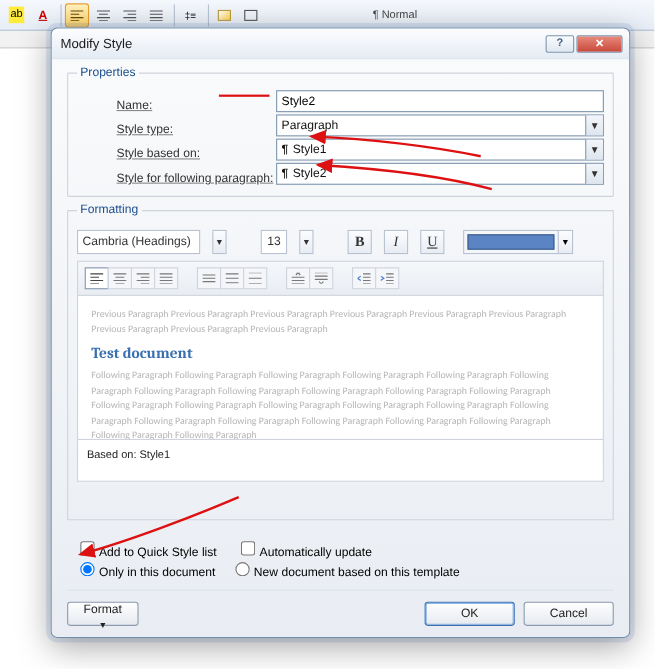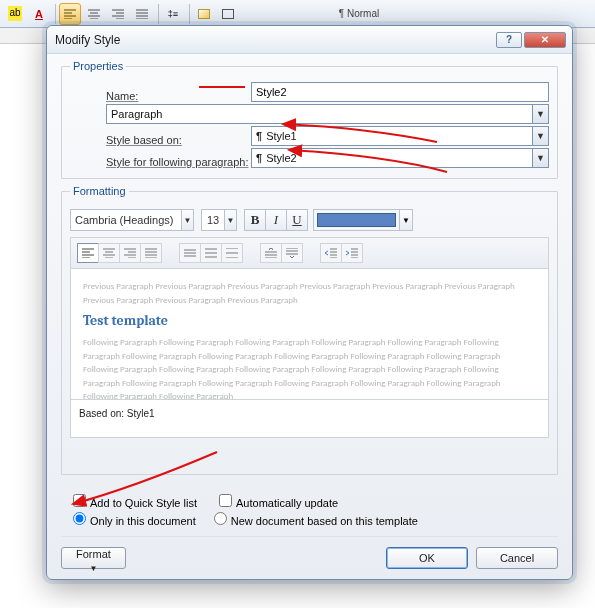--- a/index.html
+++ b/index.html
@@ -79,21 +79,21 @@
   .combo {
     flex:1; display:flex; border:1px solid #7e94ad; background:#fff;
     height:20px;
   }
   .combo span.val { flex:1; padding:2px 4px; font-size:11px; color:#111; display:flex; align-items:center; gap:4px;}
   .combo .dd { width:16px; border-left:1px solid #7e94ad;
     background:linear-gradient(#f3f6fa,#dde5ef);
     display:flex;align-items:center;justify-content:center;font-size:9px;color:#333;}
   .para-glyph { font-weight:bold; color:#1a1a1a; }
   .toolbar {
-    display:flex; align-items:center; gap:0; margin:4px 0;
+    display:flex; align-items:center; gap:12px; margin:4px 0;
   }
   .tbtn {
     width:22px; height:22px;
     border:1px solid #b8c2d1;
     background:linear-gradient(#fbfcfe,#e8edf3);
     display:flex;align-items:center;justify-content:center;
     font-family:"Times New Roman",serif;
     font-size:13px; color:#333; margin-right:-1px;
   }
   .tbtn.sm { width: auto; padding: 0 4px; font-family: inherit; font-size: 11px; }
@@ -213,20 +213,21 @@
     <div class="titlebtn close">✕</div>
   </div>
   <div class="dlg-body">
     <fieldset class="grp">
       <legend>Properties</legend>
       <div class="row">
         <label class="u">Name:</label>
         <input class="txt" value="Style2" style="">
       </div>
       <div class="row">
+        <label class="u">Style type:</label>
         <div class="combo">
           <span class="val">Paragraph</span>
           <span class="dd">▼</span>
         </div>
       </div>
       <div class="row">
         <label class="u">Style based on:</label>
         <div class="combo">
           <span class="val">
               <span class="para-glyph">¶</span>
@@ -326,21 +327,21 @@
         <div class="pbtn">
             <svg width="12" height="10">
               <path d="M5 1h7M5 4h7M5 7h7M5 10h7" stroke="#777"></path>
               <path d="M0 3l3 2-3 2" fill="none" stroke="#4477cc"></path>
             </svg>
           </div>
       </div>
 
       <div class="preview">
         <div>Previous Paragraph Previous Paragraph Previous Paragraph Previous Paragraph Previous Paragraph Previous Paragraph Previous Paragraph Previous Paragraph Previous Paragraph</div>
-        <div class="sample">Test template</div>
+        <div class="sample">Test document</div>
         <div>Following Paragraph Following Paragraph Following Paragraph Following Paragraph Following Paragraph Following Paragraph Following Paragraph Following Paragraph Following Paragraph Following Paragraph Following Paragraph Following Paragraph Following Paragraph Following Paragraph Following Paragraph Following Paragraph Following Paragraph Following Paragraph Following Paragraph Following Paragraph Following Paragraph Following Paragraph Following Paragraph Following Paragraph</div>
       </div>
       <div class="basedbox">Based on: Style1</div>
     </fieldset>
 
     <div class="opts">
       <div class="r">
         <label><input type="checkbox" style=""><span>Add to Quick Style list</span></label>
         <span style="width:10px"></span>
         <label><input type="checkbox" style=""><span>Automatically update</span></label>

